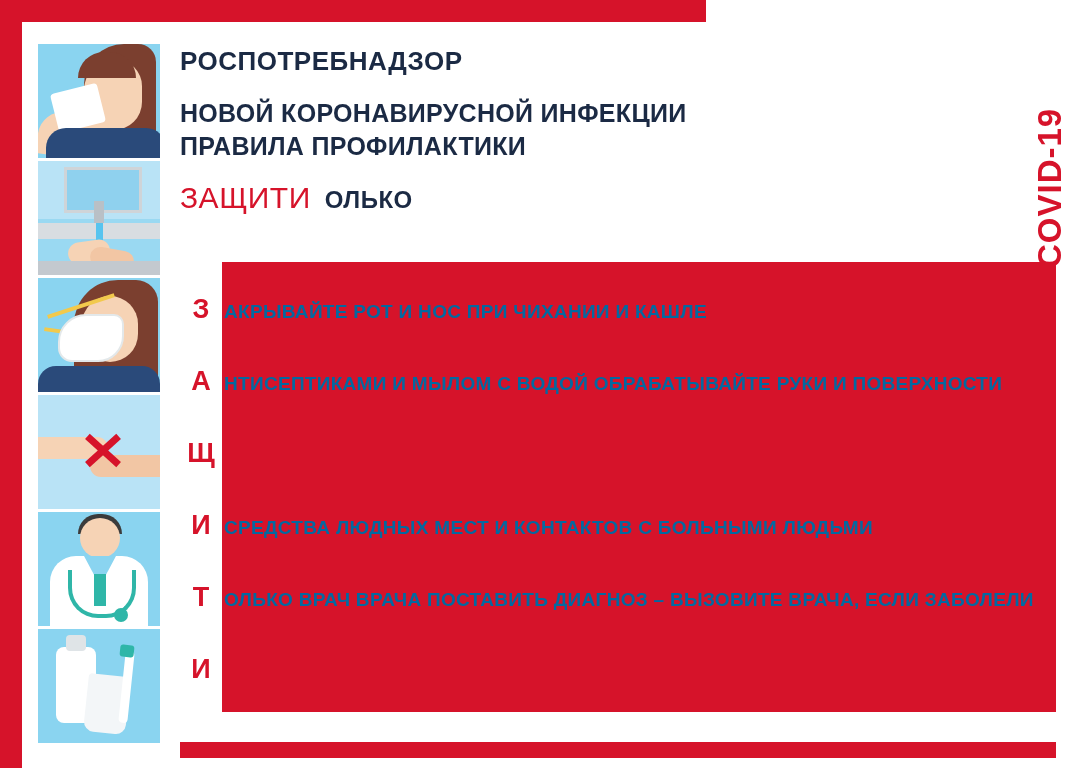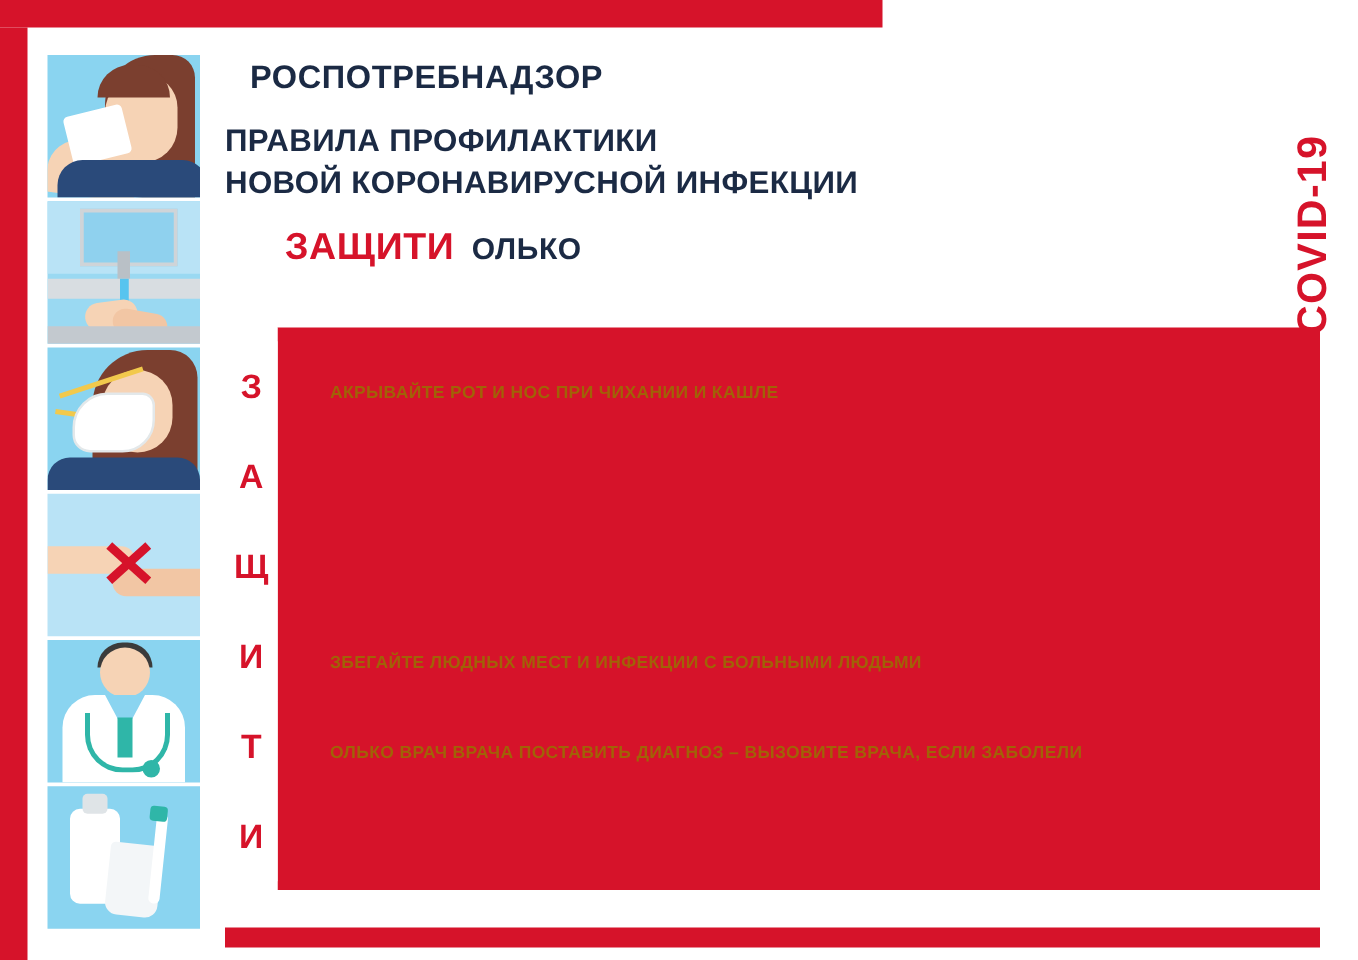--- a/index.html
+++ b/index.html
@@ -149,39 +149,37 @@
     left: 180px;
     top: 46px;
     width: 700px;
   }
   .org {
     font-size: 26px;
     font-weight: bold;
     color: #1b2a44;
     letter-spacing: 0.5px;
     margin-bottom: 20px;
-    margin-left: 20px;
   }
   .rules {
     font-size: 25px;
     font-weight: bold;
     color: #1b2a44;
     line-height: 33px;
     letter-spacing: 0.3px;
   }
   .protect {
     margin-top: 18px;
     font-size: 0;
   }
   .protect .word {
     font-size: 30px;
-    font-weight: bold;
+    font-weight: normal;
     color: #d6132a;
     letter-spacing: 0.5px;
-    margin-left: 48px;
   }
   .protect .self {
     font-size: 24px;
     font-weight: bold;
     color: #1b2a44;
     margin-left: 14px;
     letter-spacing: 0.5px;
   }
 
   
@@ -224,28 +222,27 @@
     text-align: center;
     color: #d6132a;
     font-size: 27px;
     font-weight: bold;
     background: #ffffff;
     line-height: 72px;
     height: 72px;
     box-sizing: border-box;
   }
   .row .text {
-    color: #a16207;
-    font-size: 14px;
+    color: #0369a1;
+    font-size: 19px;
     font-weight: bold;
     letter-spacing: 0.3px;
     line-height: 72px;
     padding-left: 2px;
     white-space: nowrap;
-    margin-left: 40px;
   }
 </style>
 </head>
 <body>
 
 <div class="top-bar"></div>
 <div class="left-bar"></div>
 <div class="bottom-bar"></div>
 
 <div class="covid-label">COVID-19</div>
@@ -304,45 +301,46 @@
     <div class="towel"></div>
       <div class="brush"></div>
       <div class="bristle"></div>
   </div>
 
 </div>
 
 <div class="headings">
   <div class="org">РОСПОТРЕБНАДЗОР</div>
   <div class="rules">
+    <div>НОВОЙ КОРОНАВИРУСНОЙ ИНФЕКЦИИ</div>
     <div>ПРАВИЛА ПРОФИЛАКТИКИ</div>
-    <div>НОВОЙ КОРОНАВИРУСНОЙ ИНФЕКЦИИ</div>
   </div>
   <div class="protect">
     <span class="word">ЗАЩИТИ</span><span class="self">ОЛЬКО</span>
   </div>
 </div>
 
 <div class="panel"></div>
 <div class="acrostic-col"></div>
 
 <div class="rows">
   <div class="row">
     <div class="letter">З</div>
     <div class="text">АКРЫВАЙТЕ РОТ И НОС ПРИ ЧИХАНИИ И КАШЛЕ</div>
   </div>
   <div class="row">
     <div class="letter">А</div>
+    <div class="text">НТИСЕПТИКАМИ И МЫЛОМ С ВОДОЙ ОБРАБАТЫВАЙТЕ РУКИ И ПОВЕРХНОСТИ</div>
   </div>
   <div class="row">
     <div class="letter">Щ</div>
   </div>
   <div class="row">
     <div class="letter">И</div>
-    <div class="text">ЗБЕГАЙТЕ ЛЮДНЫХ МЕСТ И ИНФЕКЦИИ С БОЛЬНЫМИ ЛЮДЬМИ</div>
+    <div class="text">СРЕДСТВА ЛЮДНЫХ МЕСТ И КОНТАКТОВ С БОЛЬНЫМИ ЛЮДЬМИ</div>
   </div>
   <div class="row">
     <div class="letter">Т</div>
     <div class="text">ОЛЬКО ВРАЧ ВРАЧА ПОСТАВИТЬ ДИАГНОЗ – ВЫЗОВИТЕ ВРАЧА, ЕСЛИ ЗАБОЛЕЛИ</div>
   </div>
   <div class="row">
     <div class="letter">И</div>
   </div>
 </div>
 

